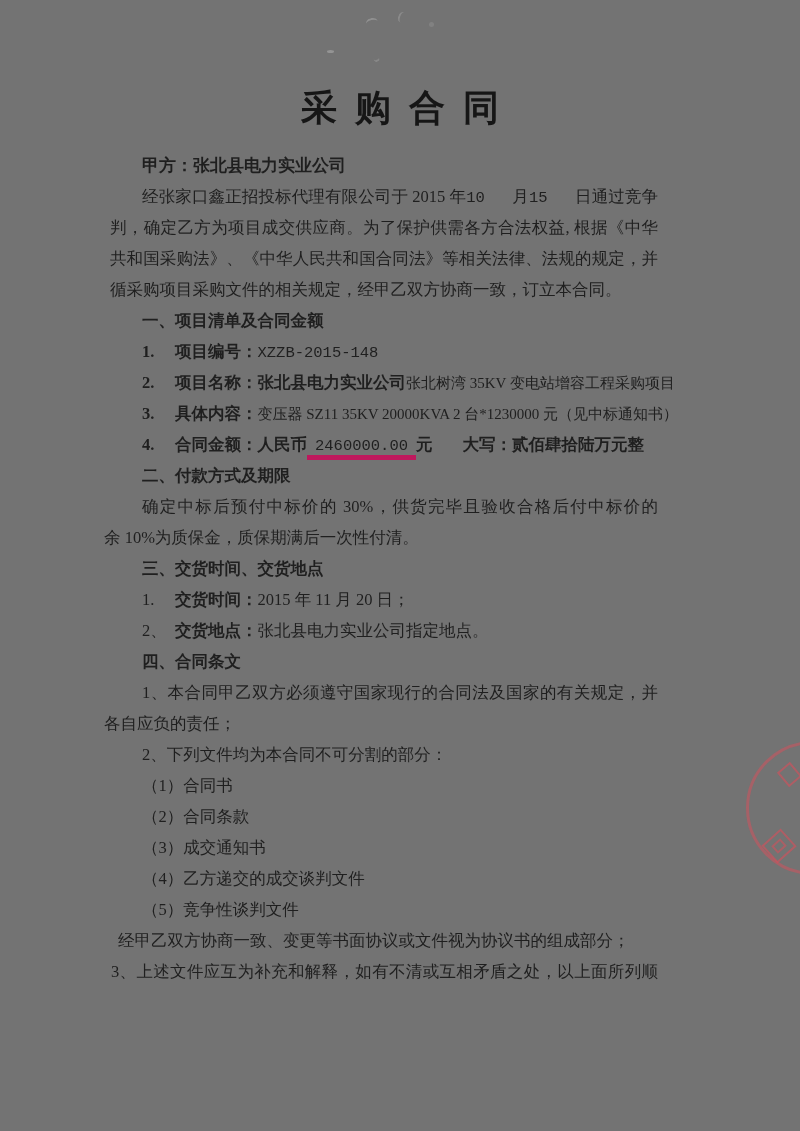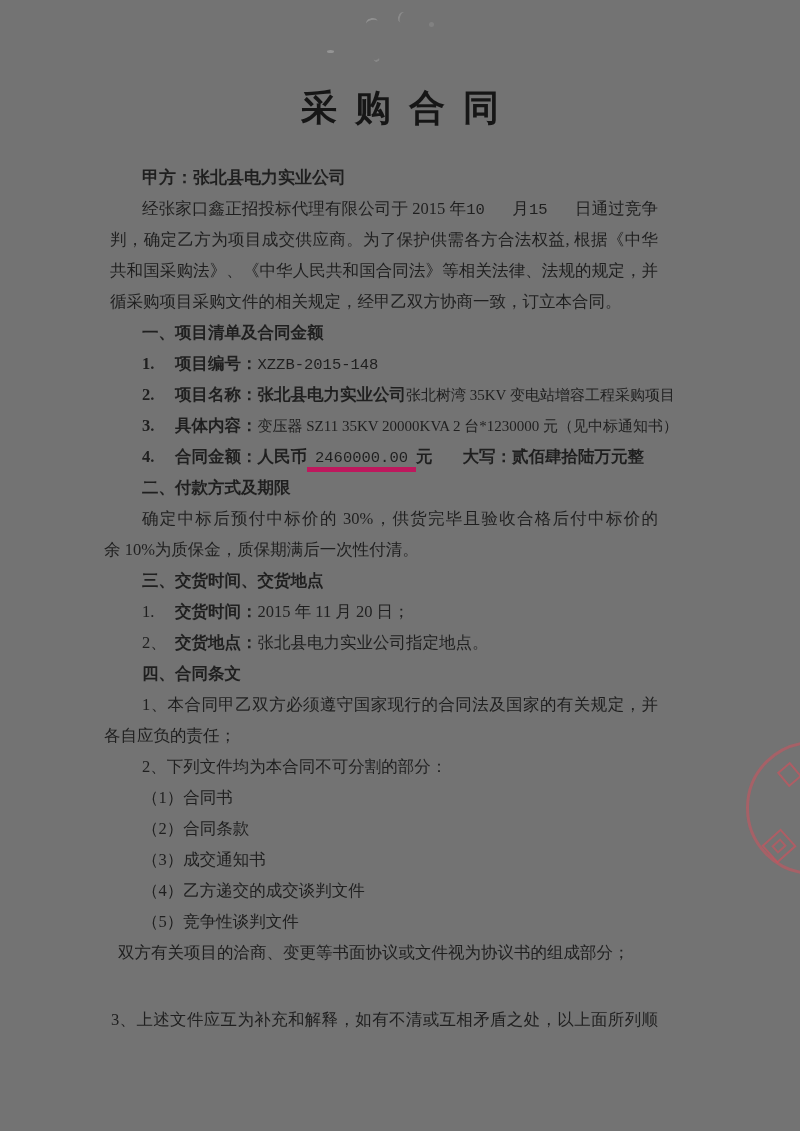--- a/index.html
+++ b/index.html
@@ -13,29 +13,29 @@
     color:#1f1f1f;
   }
   .doc-title{
     position:absolute;top:84px;left:0;right:0;
     text-align:center;
     font-size:36px;font-weight:bold;
     letter-spacing:18px;text-indent:18px;
     color:#161616;
   }
   .content{
-    position:absolute;left:104px;top:162px;width:554px;
+    position:absolute;left:104px;top:150px;width:554px;
     font-size:16.5px;line-height:31px;
   }
   .ln{margin:0;padding:0;height:31px;line-height:31px;white-space:nowrap;}
   .j{white-space:normal;text-align:justify;text-align-last:justify;overflow:hidden;}
   .b{font-weight:bold;}
   .i38{padding-left:38px;}
   .i14{padding-left:14px;}
-  .i7{padding-left:7px;margin-top:36px;}
+  .i7{padding-left:7px;}
   .i6{padding-left:6px;}
   .party{font-size:17px;font-weight:bold;}
   .num{display:inline-block;min-width:33px;}
   .mono{font-family:"Liberation Mono","DejaVu Sans Mono",monospace;font-size:15.5px;}
   .blank{
     display:inline-block;min-width:46px;text-align:center;
     border-bottom:6px solid #15803d;
     font-family:"Liberation Mono","DejaVu Sans Mono",monospace;
     font-size:15.5px;
   }
@@ -110,21 +110,21 @@
 
     <p class="ln i38 b">四、合同条文</p>
     <p class="ln i38 j">1、本合同甲乙双方必须遵守国家现行的合同法及国家的有关规定，并履行</p>
     <p class="ln">各自应负的责任；</p>
     <p class="ln i38">2、下列文件均为本合同不可分割的部分：</p>
     <p class="ln i38">（1）合同书</p>
     <p class="ln i38">（2）合同条款</p>
     <p class="ln i38">（3）成交通知书</p>
     <p class="ln i38">（4）乙方递交的成交谈判文件</p>
     <p class="ln i38">（5）竞争性谈判文件</p>
-    <p class="ln i14">双方有关项目的洽商、变更等书面协议或文件视为协议书的组成部分；</p>
+    <p class="ln i14">经甲乙双方协商一致、变更等书面协议或文件视为协议书的组成部分；</p>
     <p class="ln i7 j">3、上述文件应互为补充和解释，如有不清或互相矛盾之处，以上面所列顺</p>
 
   </div>
 
   <div>
     <div class="seal-arc"></div>
     <div class="seal-frag-1"></div>
     <div class="seal-frag-2">
         <i></i>
       </div>

